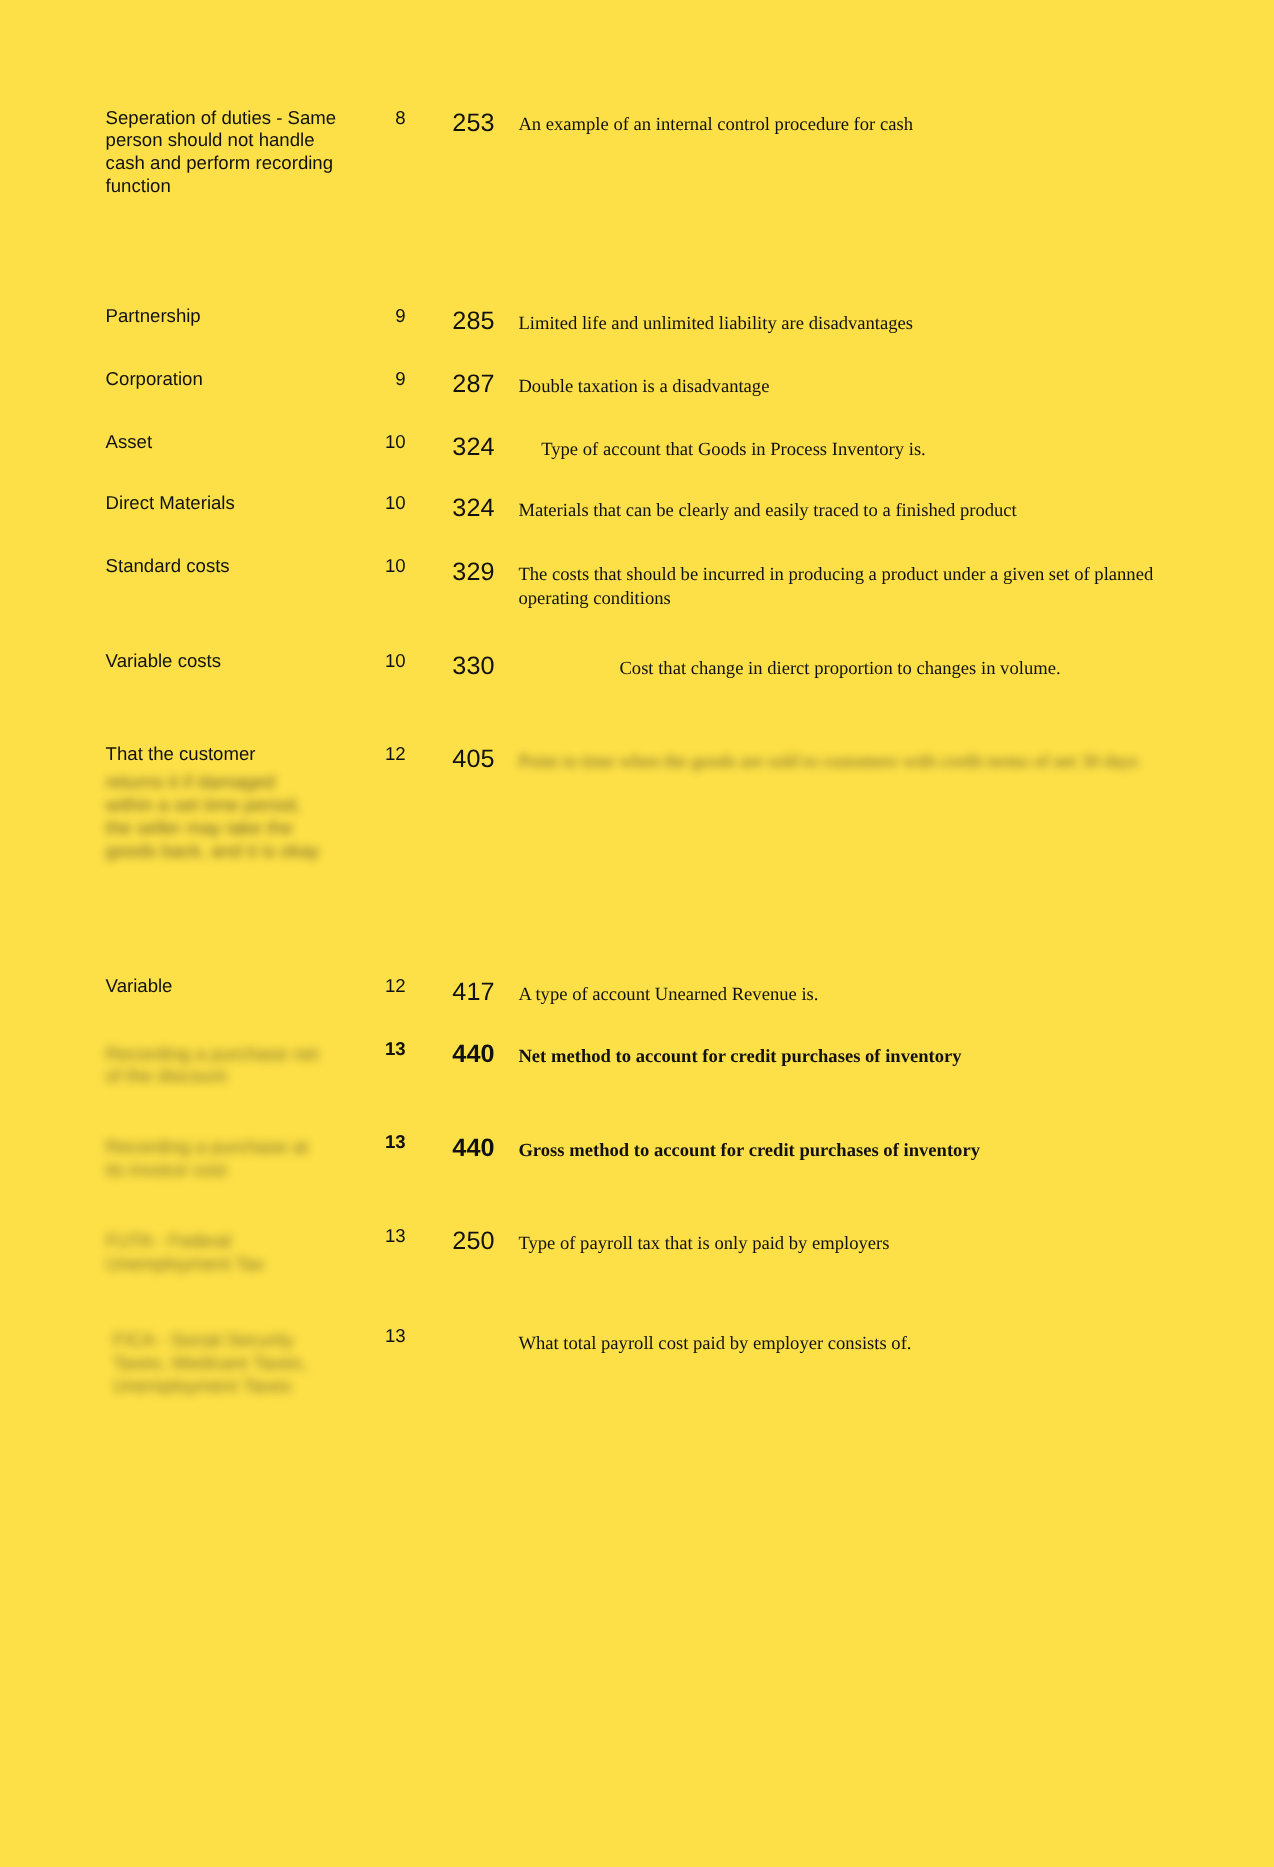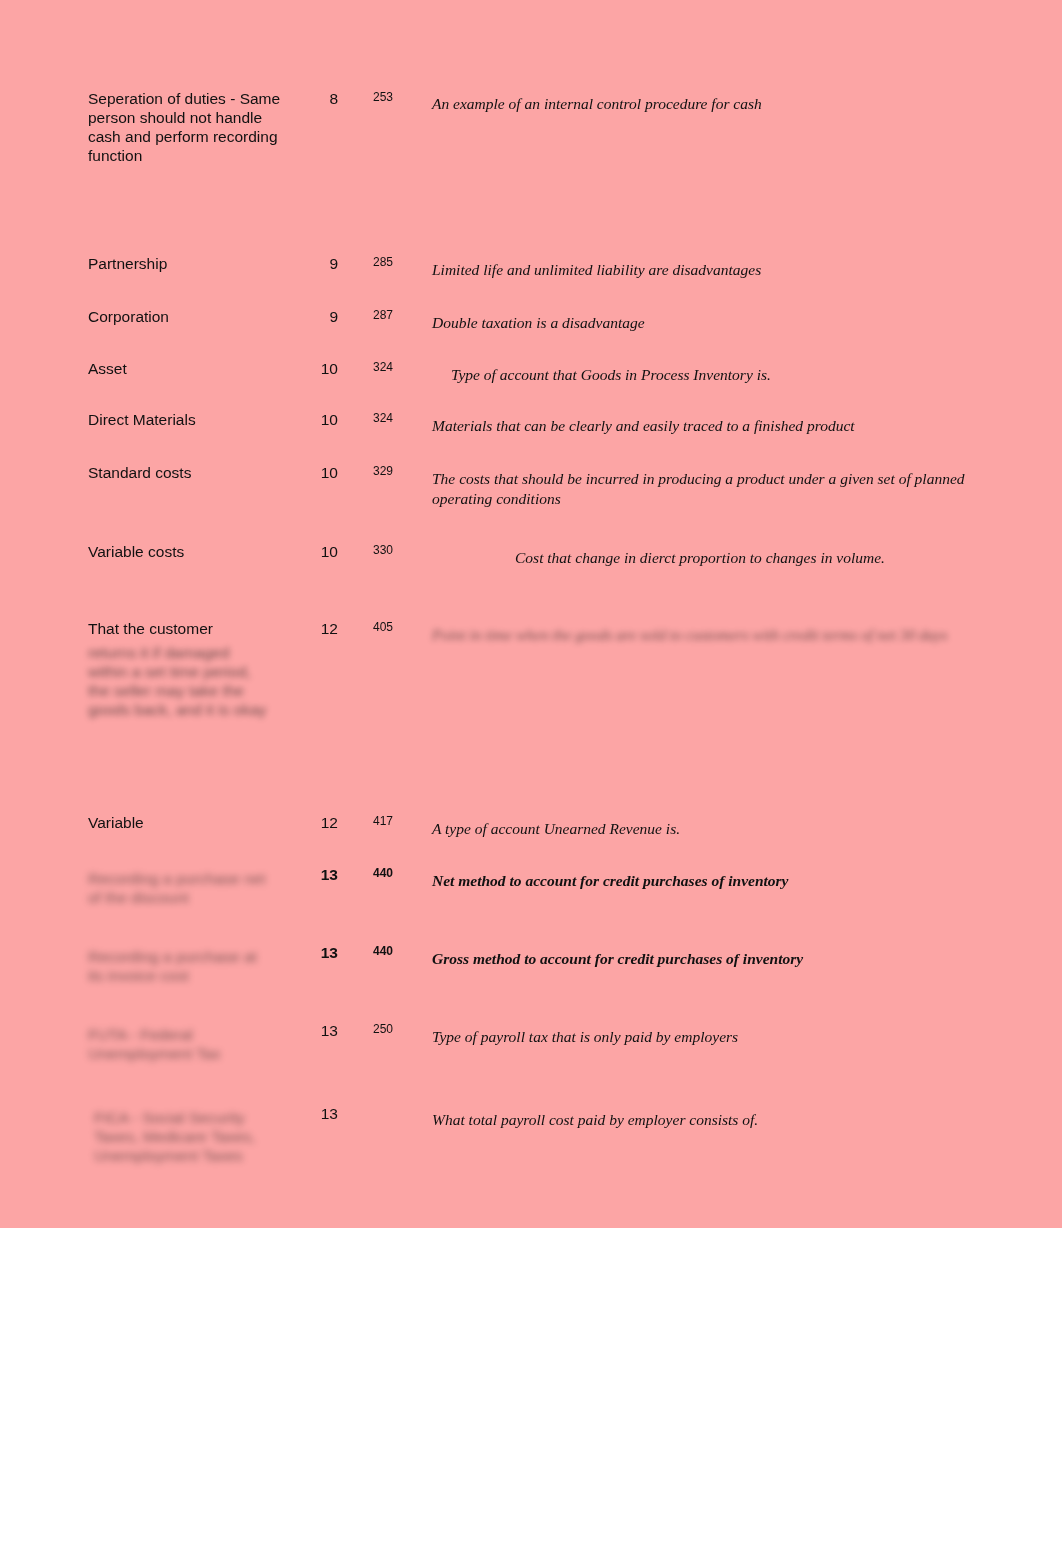--- a/index.html
+++ b/index.html
@@ -12,22 +12,22 @@
     height: 1556px;
     position: relative;
     font-family: "Liberation Sans", sans-serif;
     color: #000000;
     overflow: hidden;
   }
   .page {
     position: absolute;
     left: 0; top: 0;
     width: 1062px;
-    height: 1228px;
-    background: #fca5a5;
+    height: 1556px;
+    background: #fde047;
   }
   .row {
     position: absolute;
     left: 88px;
     width: 880px;
   }
   .col-term {
     position: absolute;
     left: 0;
     width: 200px;
@@ -41,34 +41,33 @@
     width: 50px;
     text-align: right;
     font-size: 15.5px;
     line-height: 1.22;
     color: #111;
   }
   .col-page {
     position: absolute;
     left: 285px;
     width: 43px;
-    text-align: left;
-    font-size: 12px;
+    text-align: center;
+    font-size: 21px;
     line-height: 1.22;
     color: #111;
   }
   .col-def {
     position: absolute;
     left: 344px;
     width: 536px;
     font-size: 15.5px;
     line-height: 1.28;
     font-family: "Liberation Serif", serif;
     color: #111;
-    font-style: italic;
   }
   .bold .col-chapter,
   .bold .col-page,
   .bold .col-def {
     font-weight: bold;
   }
   .blurred {
     filter: blur(3.4px);
     opacity: 0.62;
   }

